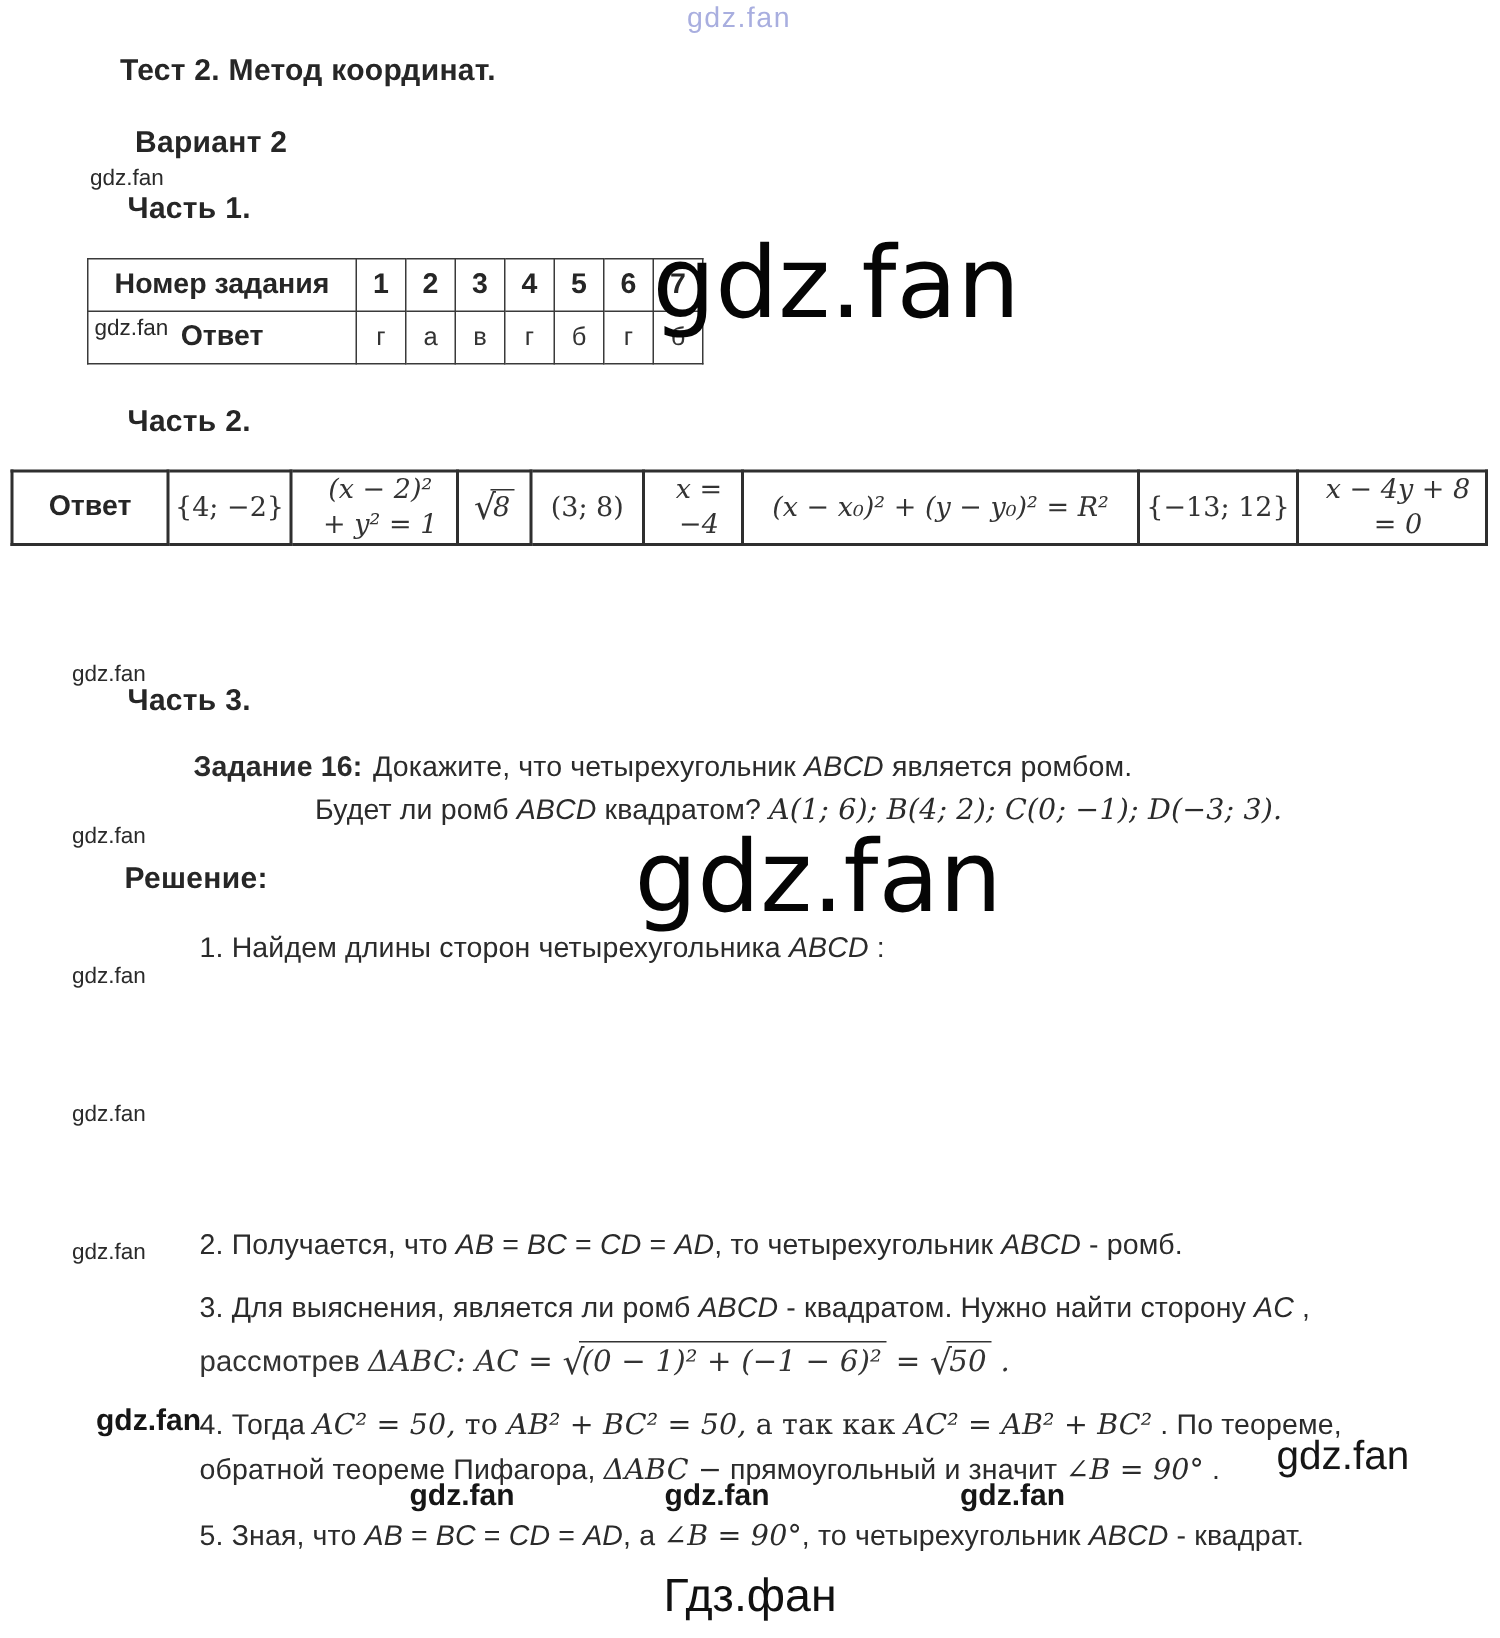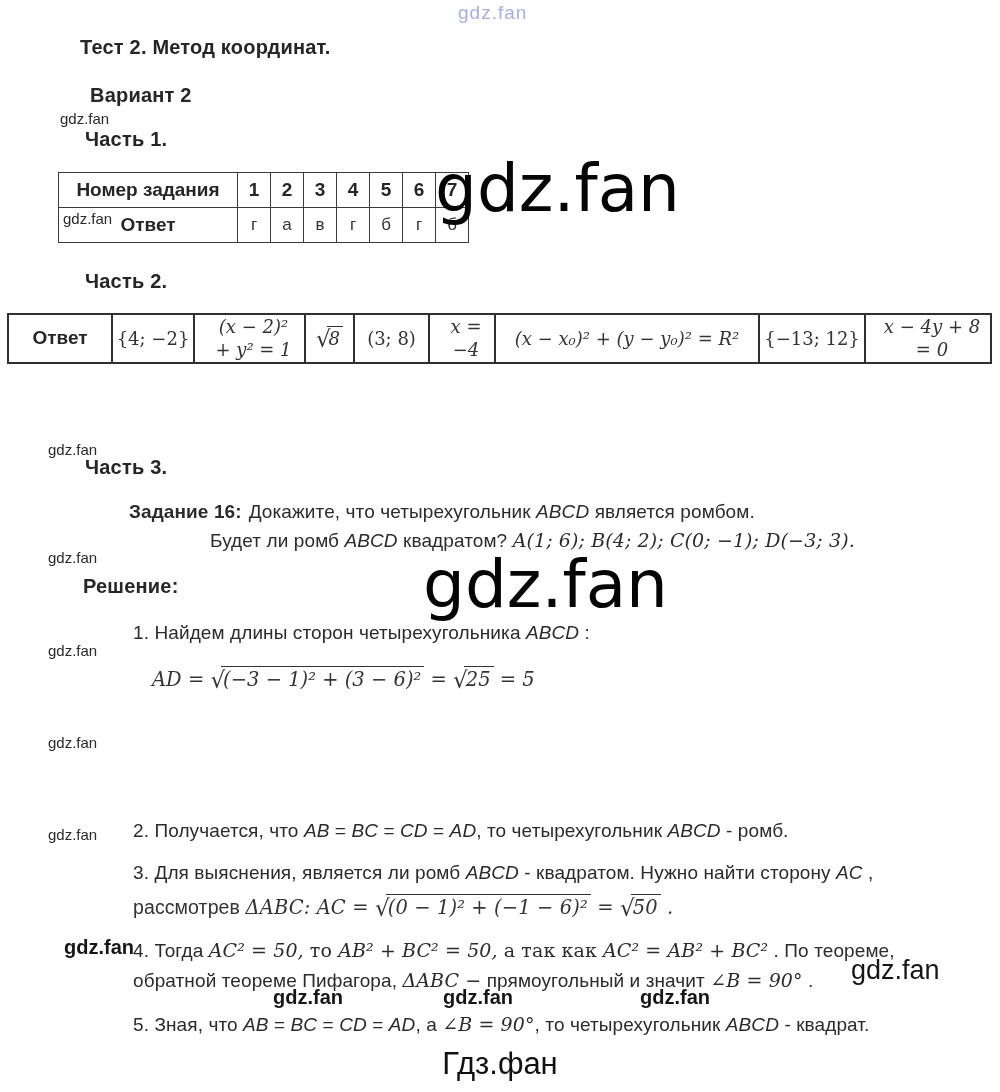--- a/index.html
+++ b/index.html
@@ -131,23 +131,20 @@
 <div class="abs step" style="left:83px;top:499px;margin-left:46px;">
   <span class="b lbl">Задание 16:</span><span><span>Докажите, что четырехугольник </span><span class="s-mi">ABCD</span><span> является ромбом.</span></span>
 </div>
 <div class="abs step" style="left:210px;top:528px;"><span>Будет ли ромб </span><span class="s-mi">ABCD</span><span> квадратом? </span><span class="s-m">A(1; 6); B(4; 2); C(0; −1); D(−3; 3).</span></div>
 
 <div class="abs h" style="left:83px;top:575px;">Решение:</div>
 
 <div class="abs step" style="left:133px;top:620px;"><span>1. Найдем длины сторон четырехугольника </span><span class="s-mi">ABCD</span><span> :</span></div>
 
 <div class="abs" style="left:152px;top:662px;">
-  <div class="formula">
-    <span class="s-m">AD = </span><span class="sq">√</span><span class="ov s-m">(−3 − 1)² + (3 − 6)²</span><span class="s-m"> = </span><span class="sq">√</span><span class="ov s-m">25</span><span class="s-m"> = 5</span>
-  </div>
 </div>
 
 <div class="abs step" style="left:133px;top:818px;"><span>2. Получается, что </span><span class="s-mi">AB</span><span> = </span><span class="s-mi">BC</span><span> = </span><span class="s-mi">CD</span><span> = </span><span class="s-mi">AD</span><span>, то четырехугольник </span><span class="s-mi">ABCD</span><span> - ромб.</span></div>
 
 <div class="abs step" style="left:133px;top:860px;"><span>3. Для выяснения, является ли ромб </span><span class="s-mi">ABCD</span><span> - квадратом. Нужно найти сторону </span><span class="s-mi">AC</span><span> ,</span></div>
 <div class="abs step formula" style="left:133px;top:890px;">
   <span style="font-family:'Liberation Sans',sans-serif;">рассмотрев </span><span class="s-m">ΔABC: </span>
   <span class="s-m">AC = </span><span class="sq">√</span><span class="ov s-m">(0 − 1)² + (−1 − 6)²</span><span class="s-m"> = </span><span class="sq">√</span><span class="ov s-m">50</span><span class="s-m"> .</span>
 </div>
 

